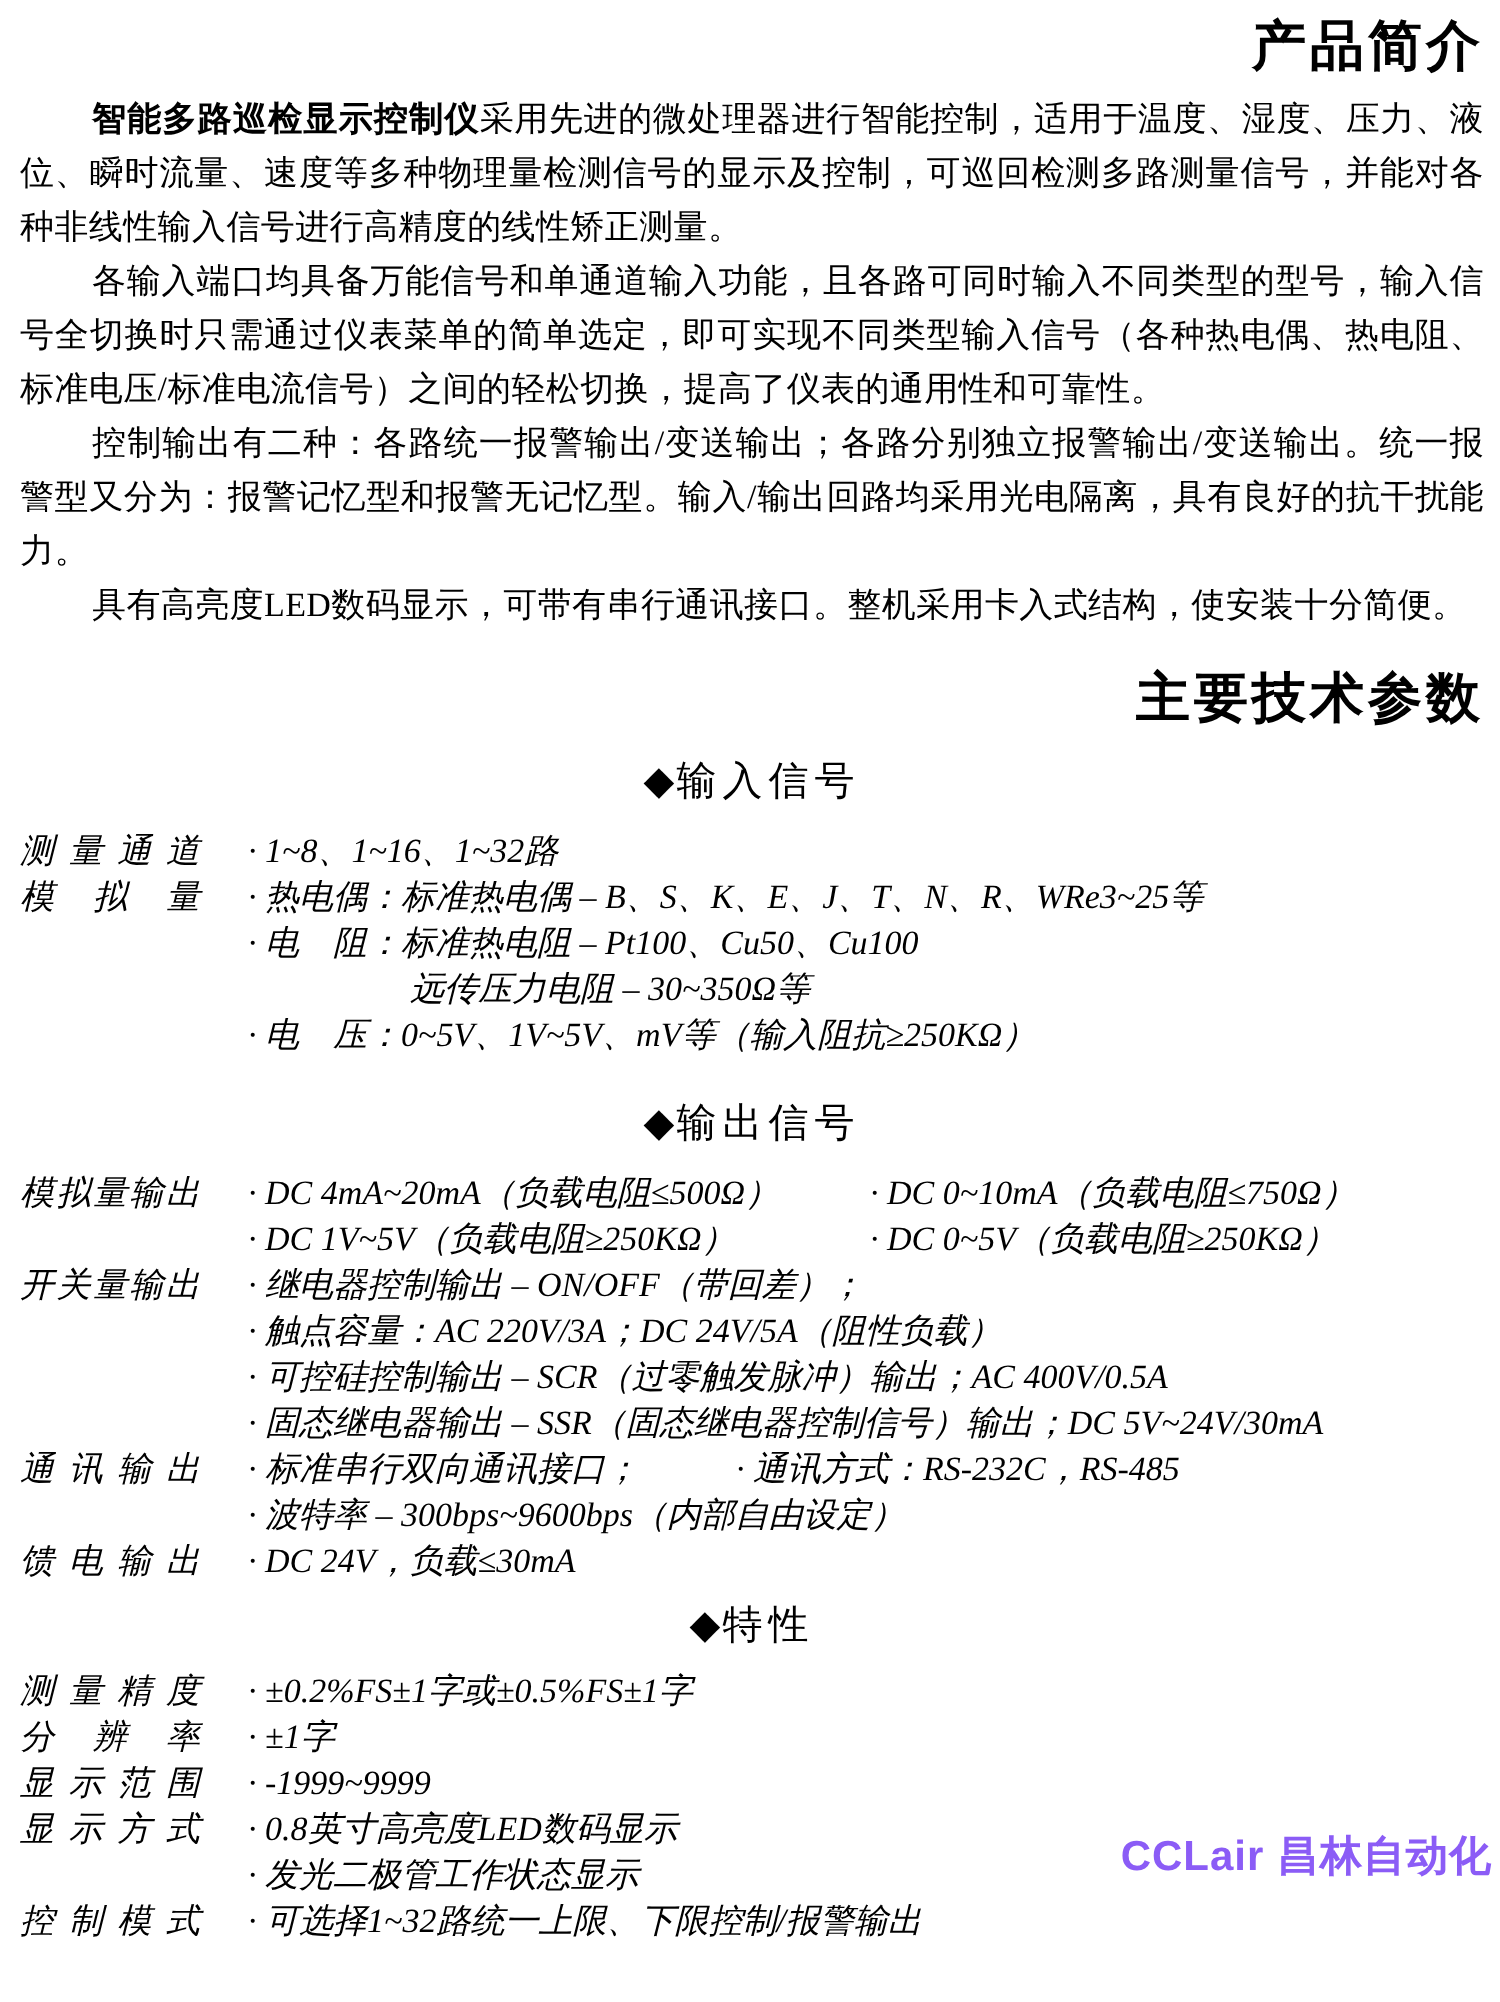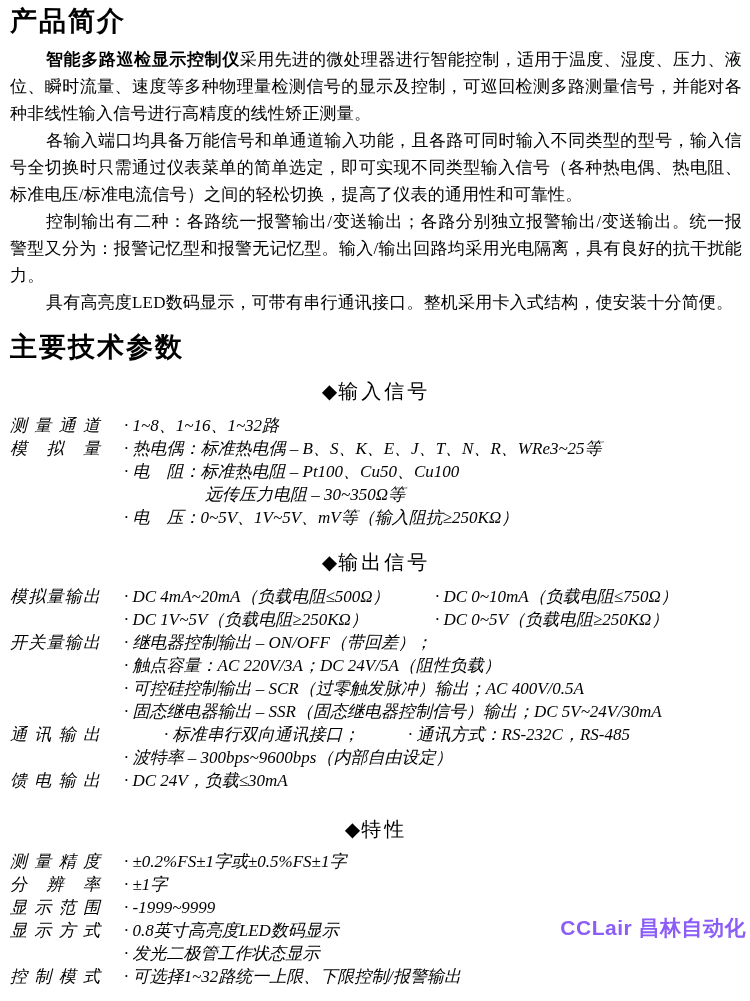--- a/index.html
+++ b/index.html
@@ -5,57 +5,57 @@
   html, body { margin: 0; padding: 0; }
   body {
     width: 750px; height: 1001px;
     background: #ffffff; color: #000000;
     font-family: "Liberation Serif", "DejaVu Serif", serif;
     position: relative; overflow: hidden;
   }
   .page { padding: 6px 8px 0 10px; position: relative; }
 
   .h1 {
-    font-family: Liberation Mono, monospace;
+    font-family: Liberation Serif, serif;
     font-weight: bold; font-size: 27px; line-height: 34px;
-    letter-spacing: 2px; margin: 0;
+    letter-spacing: 2px; margin: 0; text-align: right;
   }
   .h1b { margin-top: 16px; }
 
   .para {
     font-size: 17px; line-height: 27px;
     text-align: justify; text-indent: 36px;
     margin: 0; letter-spacing: 0.2px;
   }
   .para.first { margin-top: 6px; }
   .lead {
     font-family: "Liberation Sans", "DejaVu Sans", sans-serif;
     font-weight: bold; letter-spacing: 0.5px;
   }
 
   .h2 {
     font-size: 20px; line-height: 26px;
     letter-spacing: 3px; margin: 12px 0 0 0; text-align: center;
   }
   .h2.gap { margin-top: 20px; }
-  .h2.gap2 { margin-top: 24px; }
+  .h2.gap2 { margin-top: 8px; }
   .dia { letter-spacing: 1px; }
 
   .rows { margin-top: 10px; font-size: 17px; line-height: 23px; }
   .rows.last { margin-top: 8px; }
   .row { display: flex; align-items: flex-start; font-style: italic; }
   .lbl {
     flex: 0 0 90px; width: 90px;
     text-align: justify; text-align-last: justify;
   }
   .its { margin-left: 24px; flex: 1; min-width: 0; }
   .ln { display: flex; }
   .ln .cell { white-space: nowrap; }
   .w311 { flex: 0 0 311px; }
-  .w244 { flex: 0 0 244px; margin-left: 40px; }
+  .w244 { flex: 0 0 244px; }
   .ind { margin-left: 81px; }
 
   .wm {
     position: absolute; top: 914px; right: 4px;
     font-family: "Liberation Sans", "DejaVu Sans", sans-serif;
     font-weight: bold; font-size: 21px; letter-spacing: 0.5px;
     color: #8b5cf6;
   }
 </style>
 </head>

